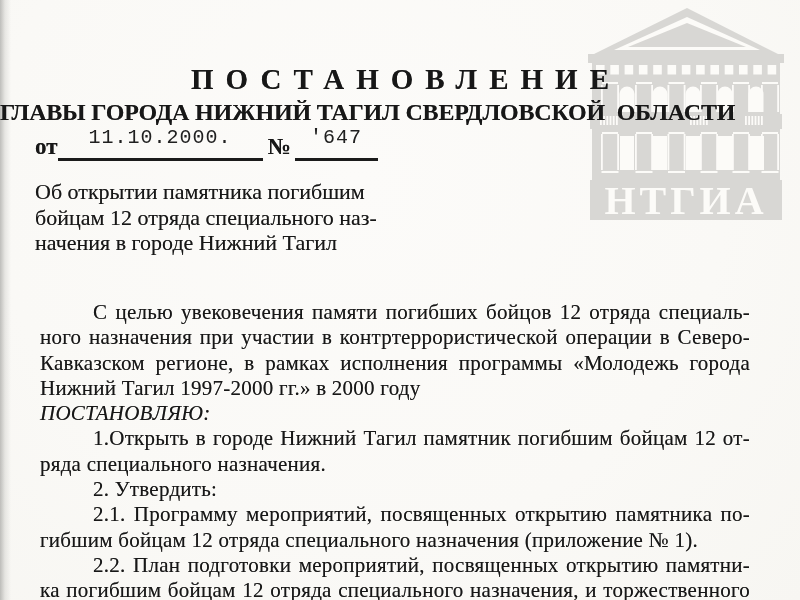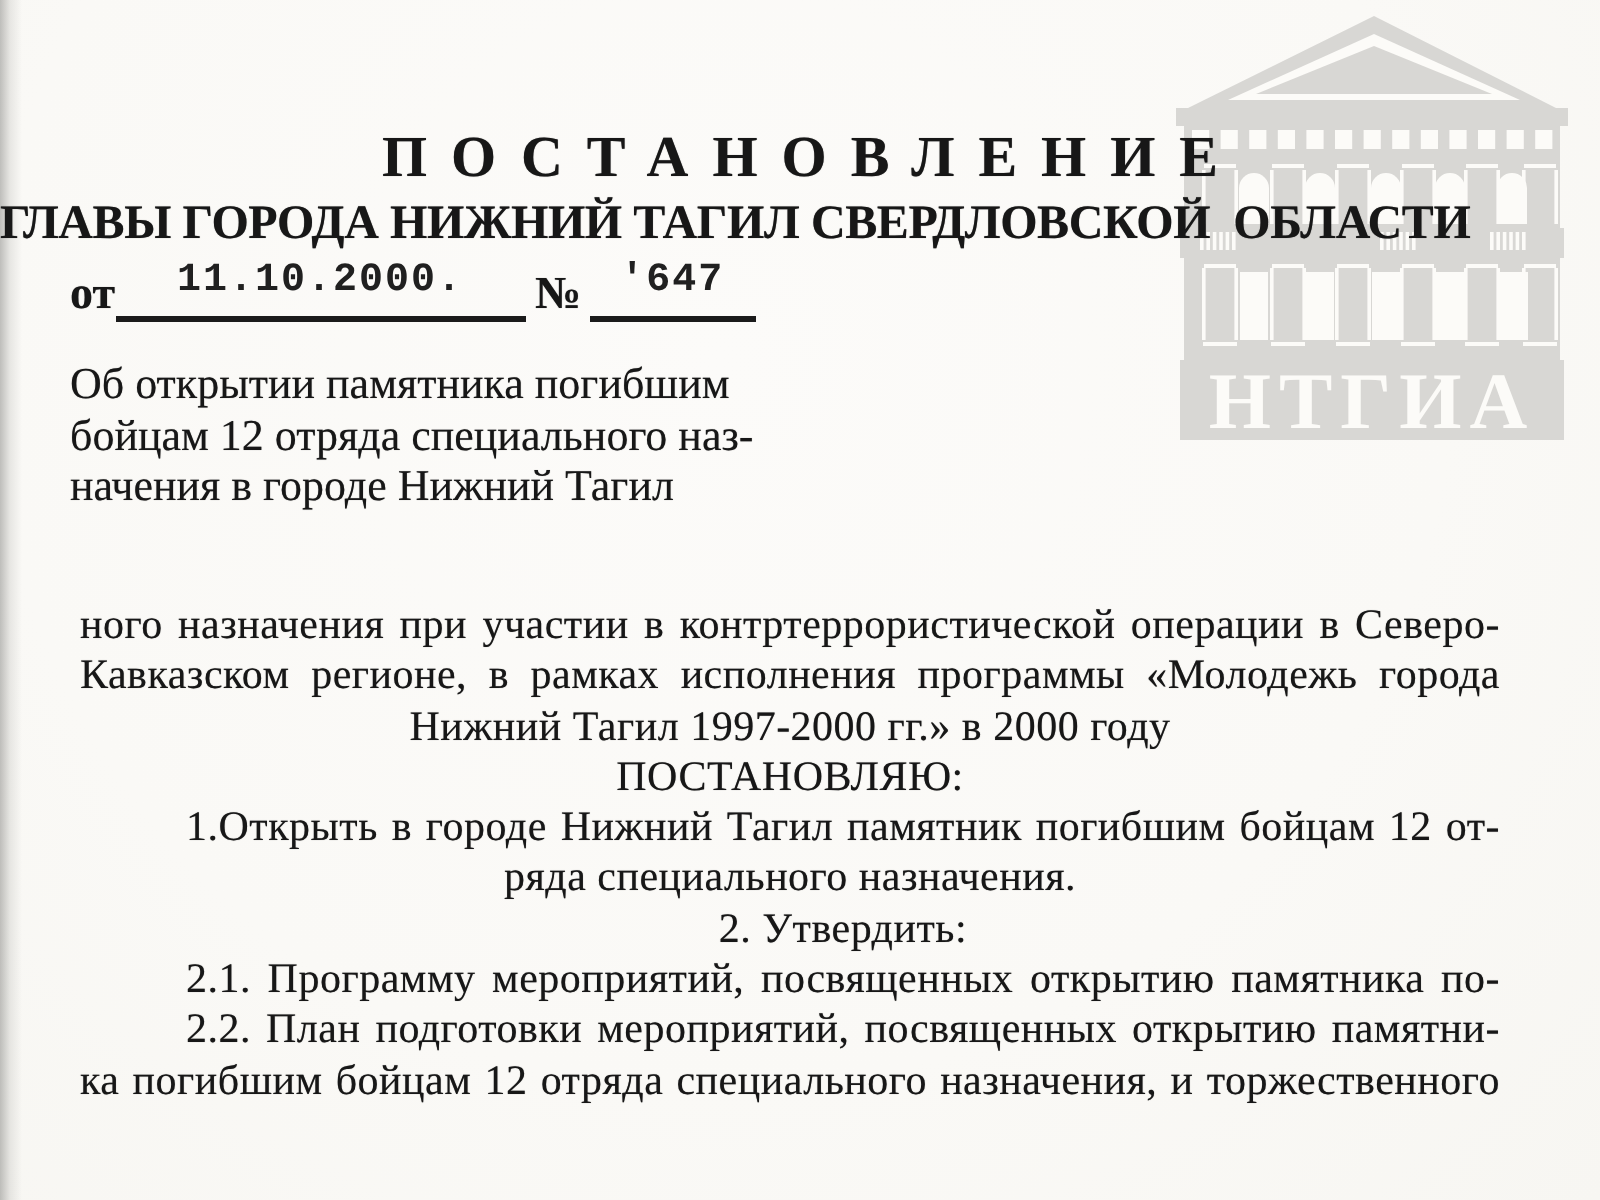--- a/index.html
+++ b/index.html
@@ -33,46 +33,45 @@
     position:absolute;left:35px;top:128px;
     display:flex;align-items:flex-end;
   }
   .ref-label{
     font-size:23px;font-weight:bold;line-height:1;
     padding-bottom:3px;
     text-shadow:0 0 .4px rgba(20,20,20,.6);
   }
   .blank{
     border-bottom:3px solid #1b1b1b;
-    display:flex;align-items:center;justify-content:center;
+    display:flex;align-items:flex-start;justify-content:center;
     height:30px;
-    font-weight:bold;
   }
   .date-blank{width:205px;}
   .num-label{margin-left:5px;}
   .num-blank{width:83px;margin-left:4px;}
   .typed{
     font-family:"Liberation Mono","DejaVu Sans Mono",monospace;
     font-size:20px;line-height:1;letter-spacing:1px;
     padding-bottom:5px;color:#202020;
   }
   .subject{
     position:absolute;left:35px;top:179px;width:420px;
     font-size:22px;line-height:25.6px;white-space:pre-line;
     text-shadow:0 0 .4px rgba(20,20,20,.55);
   }
   .body-text{
     position:absolute;left:40px;top:300px;width:710px;
     font-size:21px;line-height:25.3px;letter-spacing:.25px;
     text-shadow:0 0 .4px rgba(20,20,20,.55);
   }
-  .line{height:25.3px;white-space:nowrap;text-align:center;}
+  .line{height:25.3px;white-space:nowrap;}
   .line.stretch{white-space:normal;text-align:justify;text-align-last:justify;}
   .line.indent{padding-left:53px;}
-  .line.center{text-align:center;padding-left:0;}
+  .line.center{text-align:left;padding-left:0;font-style:italic;}
 </style>
 </head>
 <body>
 
 <div class="page">
 
   <svg class="watermark" width="212" height="220" viewBox="0 0 212 220" aria-hidden="true">
     <g>
       <polygon points="18,52 111,6 202,52" fill="#d8d7d4"></polygon>
       <polygon points="38,48 111,15 184,48" fill="#fcfbf8"></polygon>
@@ -202,25 +201,27 @@
     <span class="blank num-blank">
       <span class="typed">'647</span>
     </span>
   </div>
 
   <div class="subject">Об открытии памятника  погибшим
 бойцам 12 отряда специального наз-
 начения в городе Нижний Тагил</div>
 
   <div class="body-text">
+      <div class="line indent stretch">С целью увековечения памяти погибших бойцов 12 отряда специаль-</div>
       <div class="line stretch">ного назначения при участии в контртеррористической операции в Северо-</div>
       <div class="line stretch">Кавказском регионе, в рамках исполнения программы «Молодежь города</div>
       <div class="line">Нижний Тагил 1997-2000 гг.» в 2000 году</div>
       <div class="line center">ПОСТАНОВЛЯЮ:</div>
       <div class="line indent stretch">1.Открыть в городе Нижний Тагил памятник погибшим бойцам 12 от-</div>
       <div class="line">ряда специального назначения.</div>
       <div class="line indent">2. Утвердить:</div>
       <div class="line indent stretch">2.1. Программу мероприятий, посвященных открытию памятника по-</div>
+      <div class="line">гибшим бойцам 12 отряда специального назначения (приложение № 1).</div>
       <div class="line indent stretch">2.2. План подготовки мероприятий, посвященных открытию памятни-</div>
       <div class="line stretch">ка погибшим бойцам 12 отряда специального назначения, и торжественного</div>
     </div>
 
 </div>
 
 </body></html>

